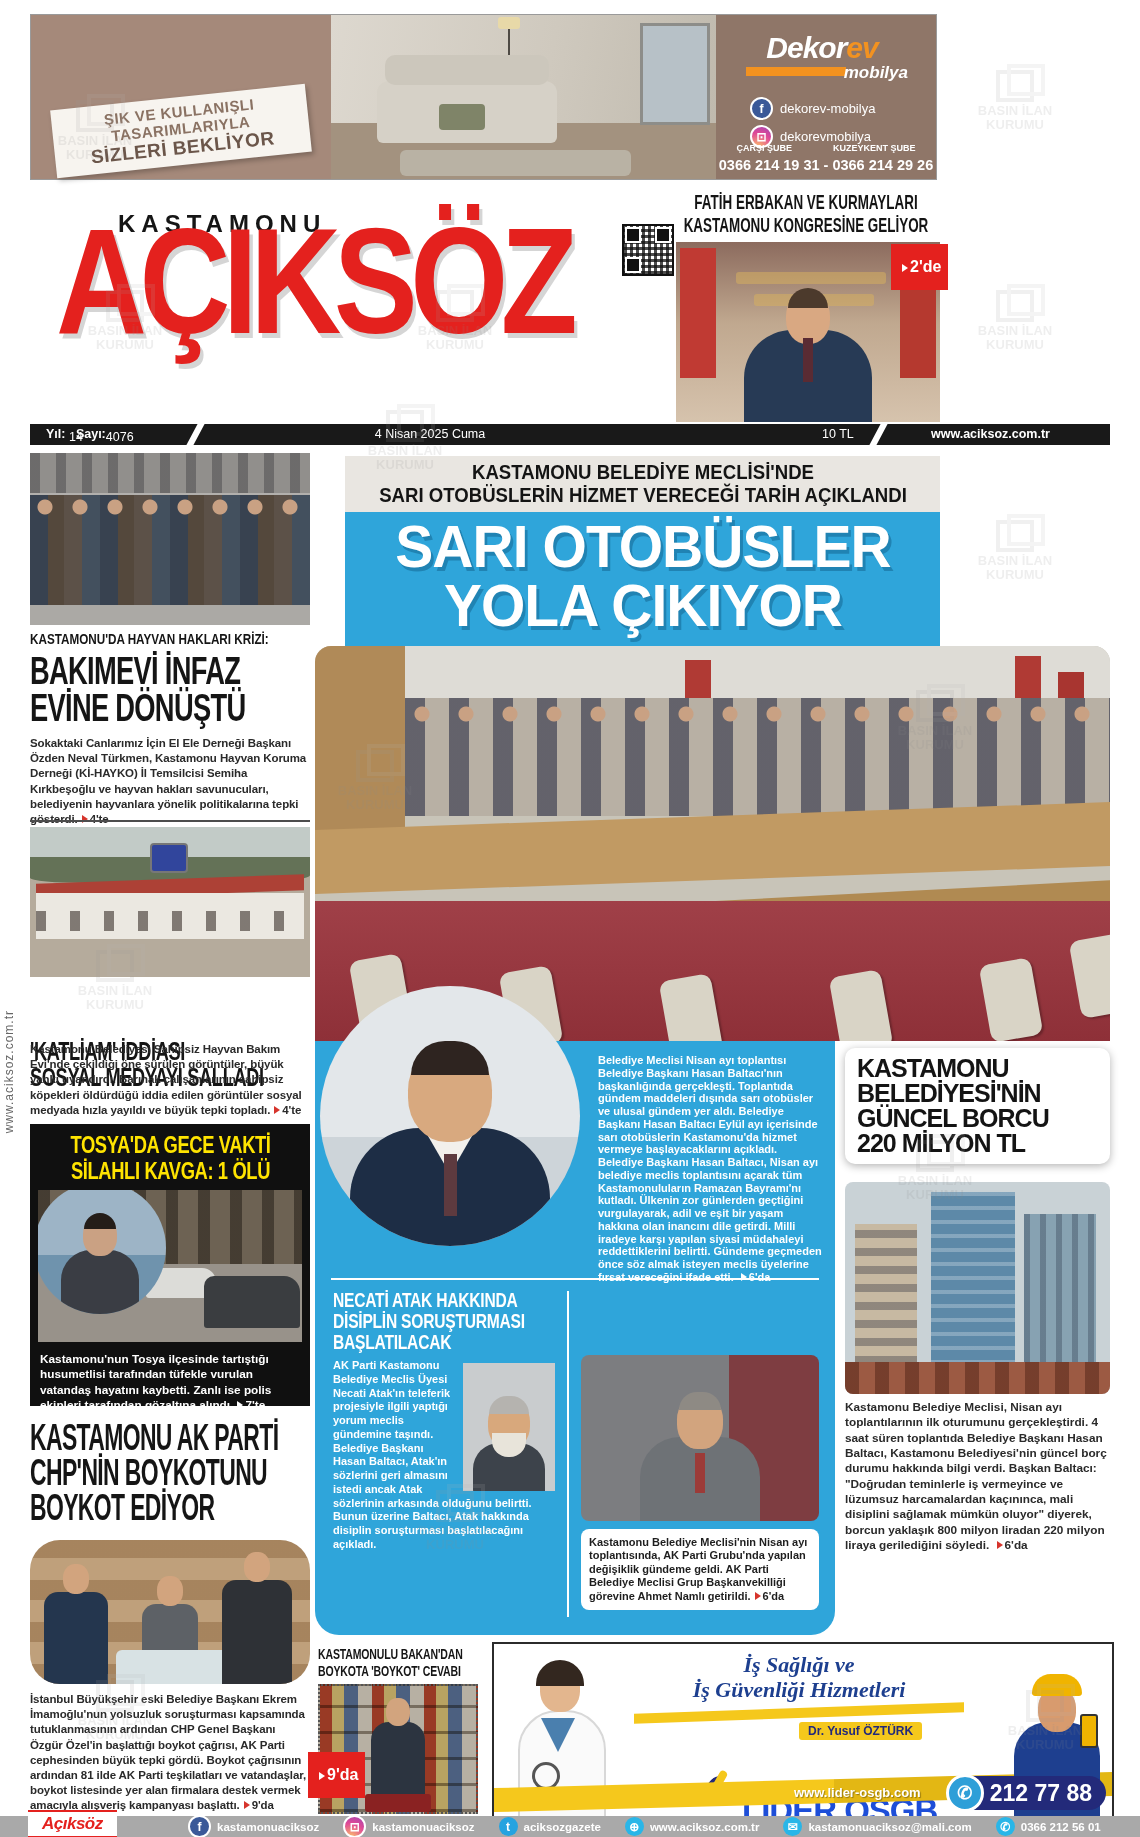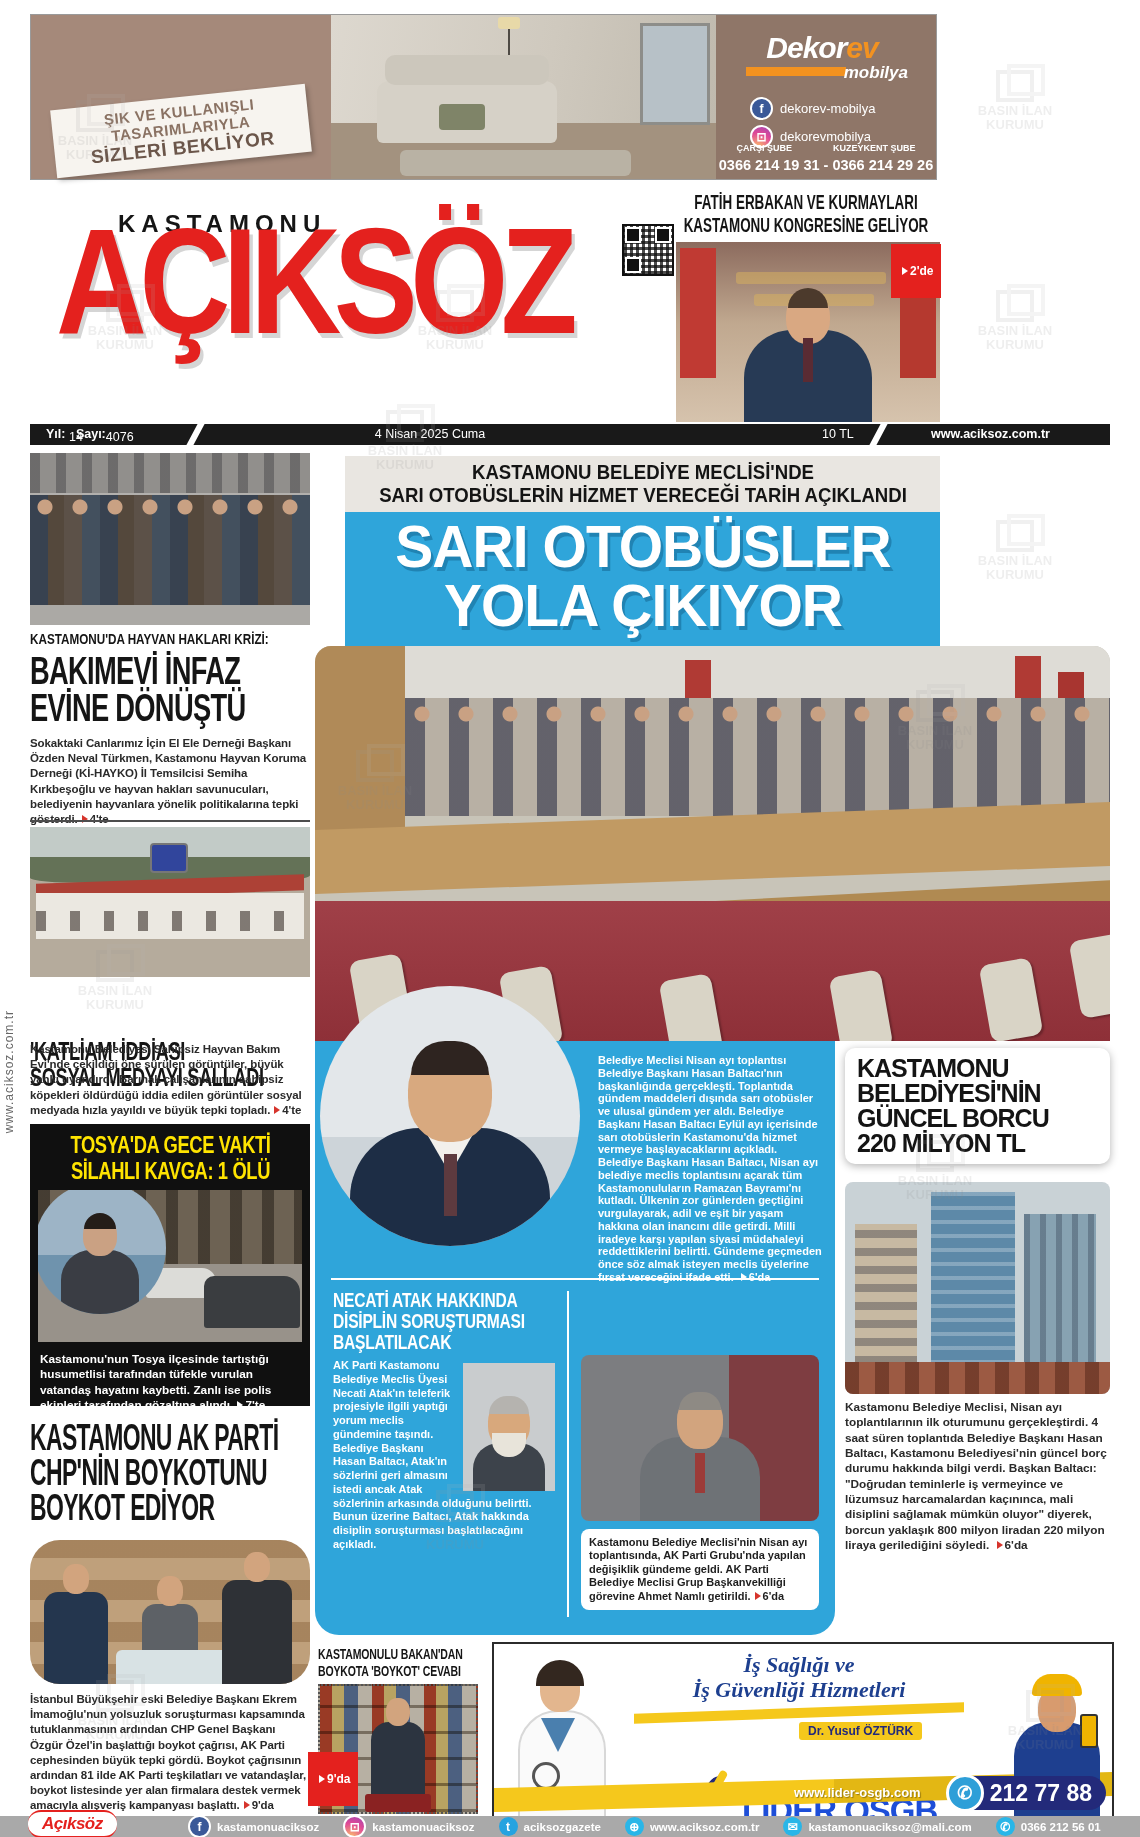--- a/index.html
+++ b/index.html
@@ -67,22 +67,22 @@
   .erb-flag{position:absolute;top:6px;width:36px;height:130px;background:#c03a33;}
   .erb-flag.l{left:4px;} .erb-flag.r{right:4px;background:#b5392f;}
   .erb-goldtxt{position:absolute;left:60px;top:30px;width:150px;height:12px;background:rgba(214,174,96,.55);border-radius:3px;}
   .erb-goldtxt.g2{top:52px;left:78px;width:120px;}
   .erb-man{position:absolute;left:50%;bottom:0;width:128px;height:92px;margin-left:-64px;
       background:#273a55;border-radius:48px 48px 0 0;}
   .erb-head{position:absolute;left:50%;bottom:78px;width:44px;height:52px;margin-left:-22px;
       background:#d9a882;border-radius:46%;}
   .erb-head:before{content:"";position:absolute;left:2px;top:-4px;width:40px;height:20px;background:#4c3a2c;border-radius:20px 20px 0 0;}
   .erb-tie{position:absolute;left:50%;bottom:40px;width:10px;height:44px;margin-left:-5px;background:#5a2b33;}
-  .tag{position:absolute;background:#e4211e;color:#fff;font-size:12px;font-weight:bold;
-      padding:20px 7px;z-index:8;white-space:nowrap;}
+  .tag{position:absolute;background:#e4211e;color:#fff;font-size:16px;font-weight:bold;
+      padding:14px 7px;z-index:8;white-space:nowrap;}
   .tag-2de{left:891px;top:244px;}
   .tag-9da{left:308px;top:1752px;}
   
   .datebar{left:30px;top:424px;width:1080px;height:21px;background:#191919;color:#fff;
       font-size:12.5px;z-index:5;}
   .datebar span{position:absolute;top:3px;}
   .db-yil{left:16px;} .db-date{left:0;right:280px;text-align:center;} .db-price{left:792px;}
   .db-site{right:60px;font-weight:bold;}
   .db-notch{position:absolute;top:0;width:7px;height:21px;background:#fff;transform:skewX(-28deg);}
   .n1{left:162px;} .n2{left:845px;}
@@ -270,21 +270,21 @@
   .ld-wtorso{position:absolute;left:50%;bottom:0;width:86px;height:96px;margin-left:-43px;background:#1e3f8f;border-radius:34px 34px 0 0;}
   .ld-whead{position:absolute;left:50%;bottom:86px;width:38px;height:44px;margin-left:-19px;background:#d89b6e;border-radius:45%;}
   .ld-what{position:absolute;left:50%;bottom:122px;width:50px;height:22px;margin-left:-25px;background:#f0b400;border-radius:24px 24px 4px 4px;}
   .ld-wdev{position:absolute;right:14px;bottom:70px;width:14px;height:30px;background:#f0b400;border:2px solid #333;border-radius:3px;}
   
   .footer{left:0px;top:1816px;width:1140px;height:21px;background:#a9a9a9;display:flex;
       align-items:center;color:#fff;font-size:11.5px;font-weight:bold;z-index:10;padding-left:188px;box-sizing:border-box;}
   .f-item{display:flex;align-items:center;gap:6px;margin-right:24px;white-space:nowrap;}
   .f-logo{position:absolute;left:28px;top:-6px;background:#fff;border-top:2px solid #e4211e;
       border-bottom:2px solid #e4211e;padding:2px 14px;color:#e4211e;font-style:italic;
-      font-size:17px;font-weight:bold;letter-spacing:-.5px;border-radius:13px;}
+      font-size:17px;font-weight:bold;letter-spacing:-.5px;}
 </style>
 </head>
 <body>
 
 <div id="page">
 
   <div class="wm" style="left:40px;top:100px">
       <div class="cube"></div>
       <div class="l1">BASIN İLAN</div>
       <div class="l2">KURUMU</div>

